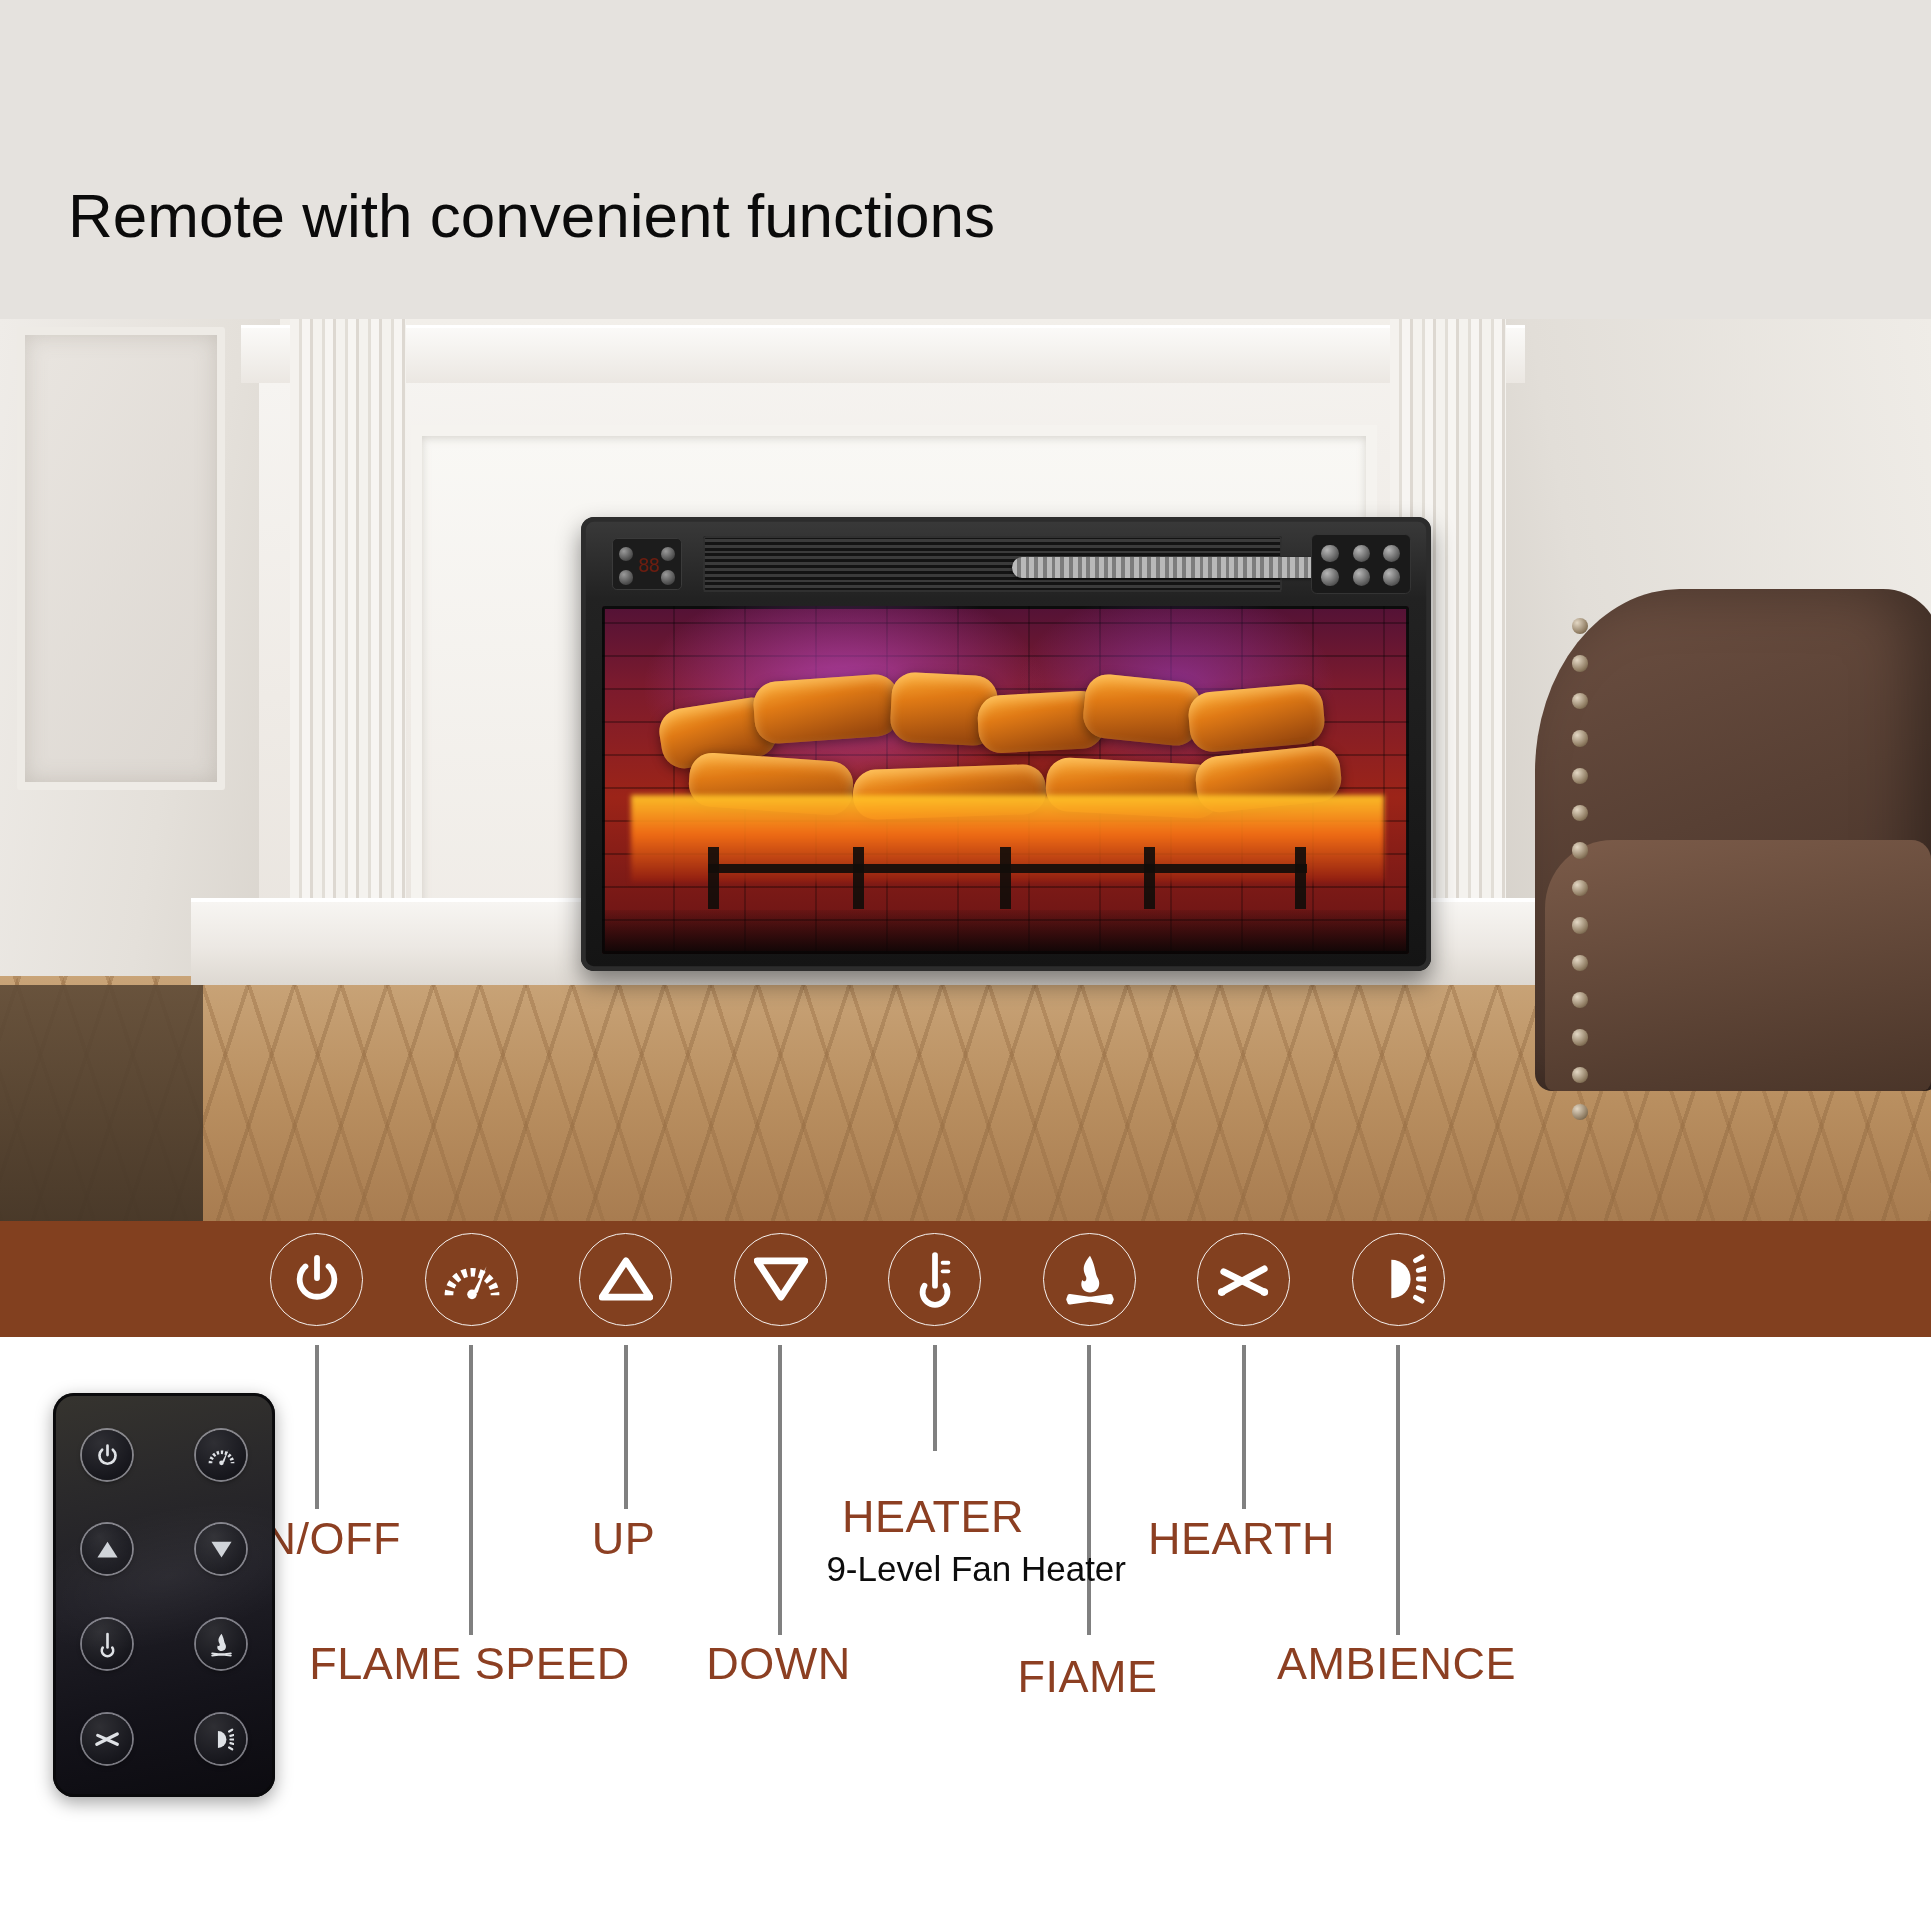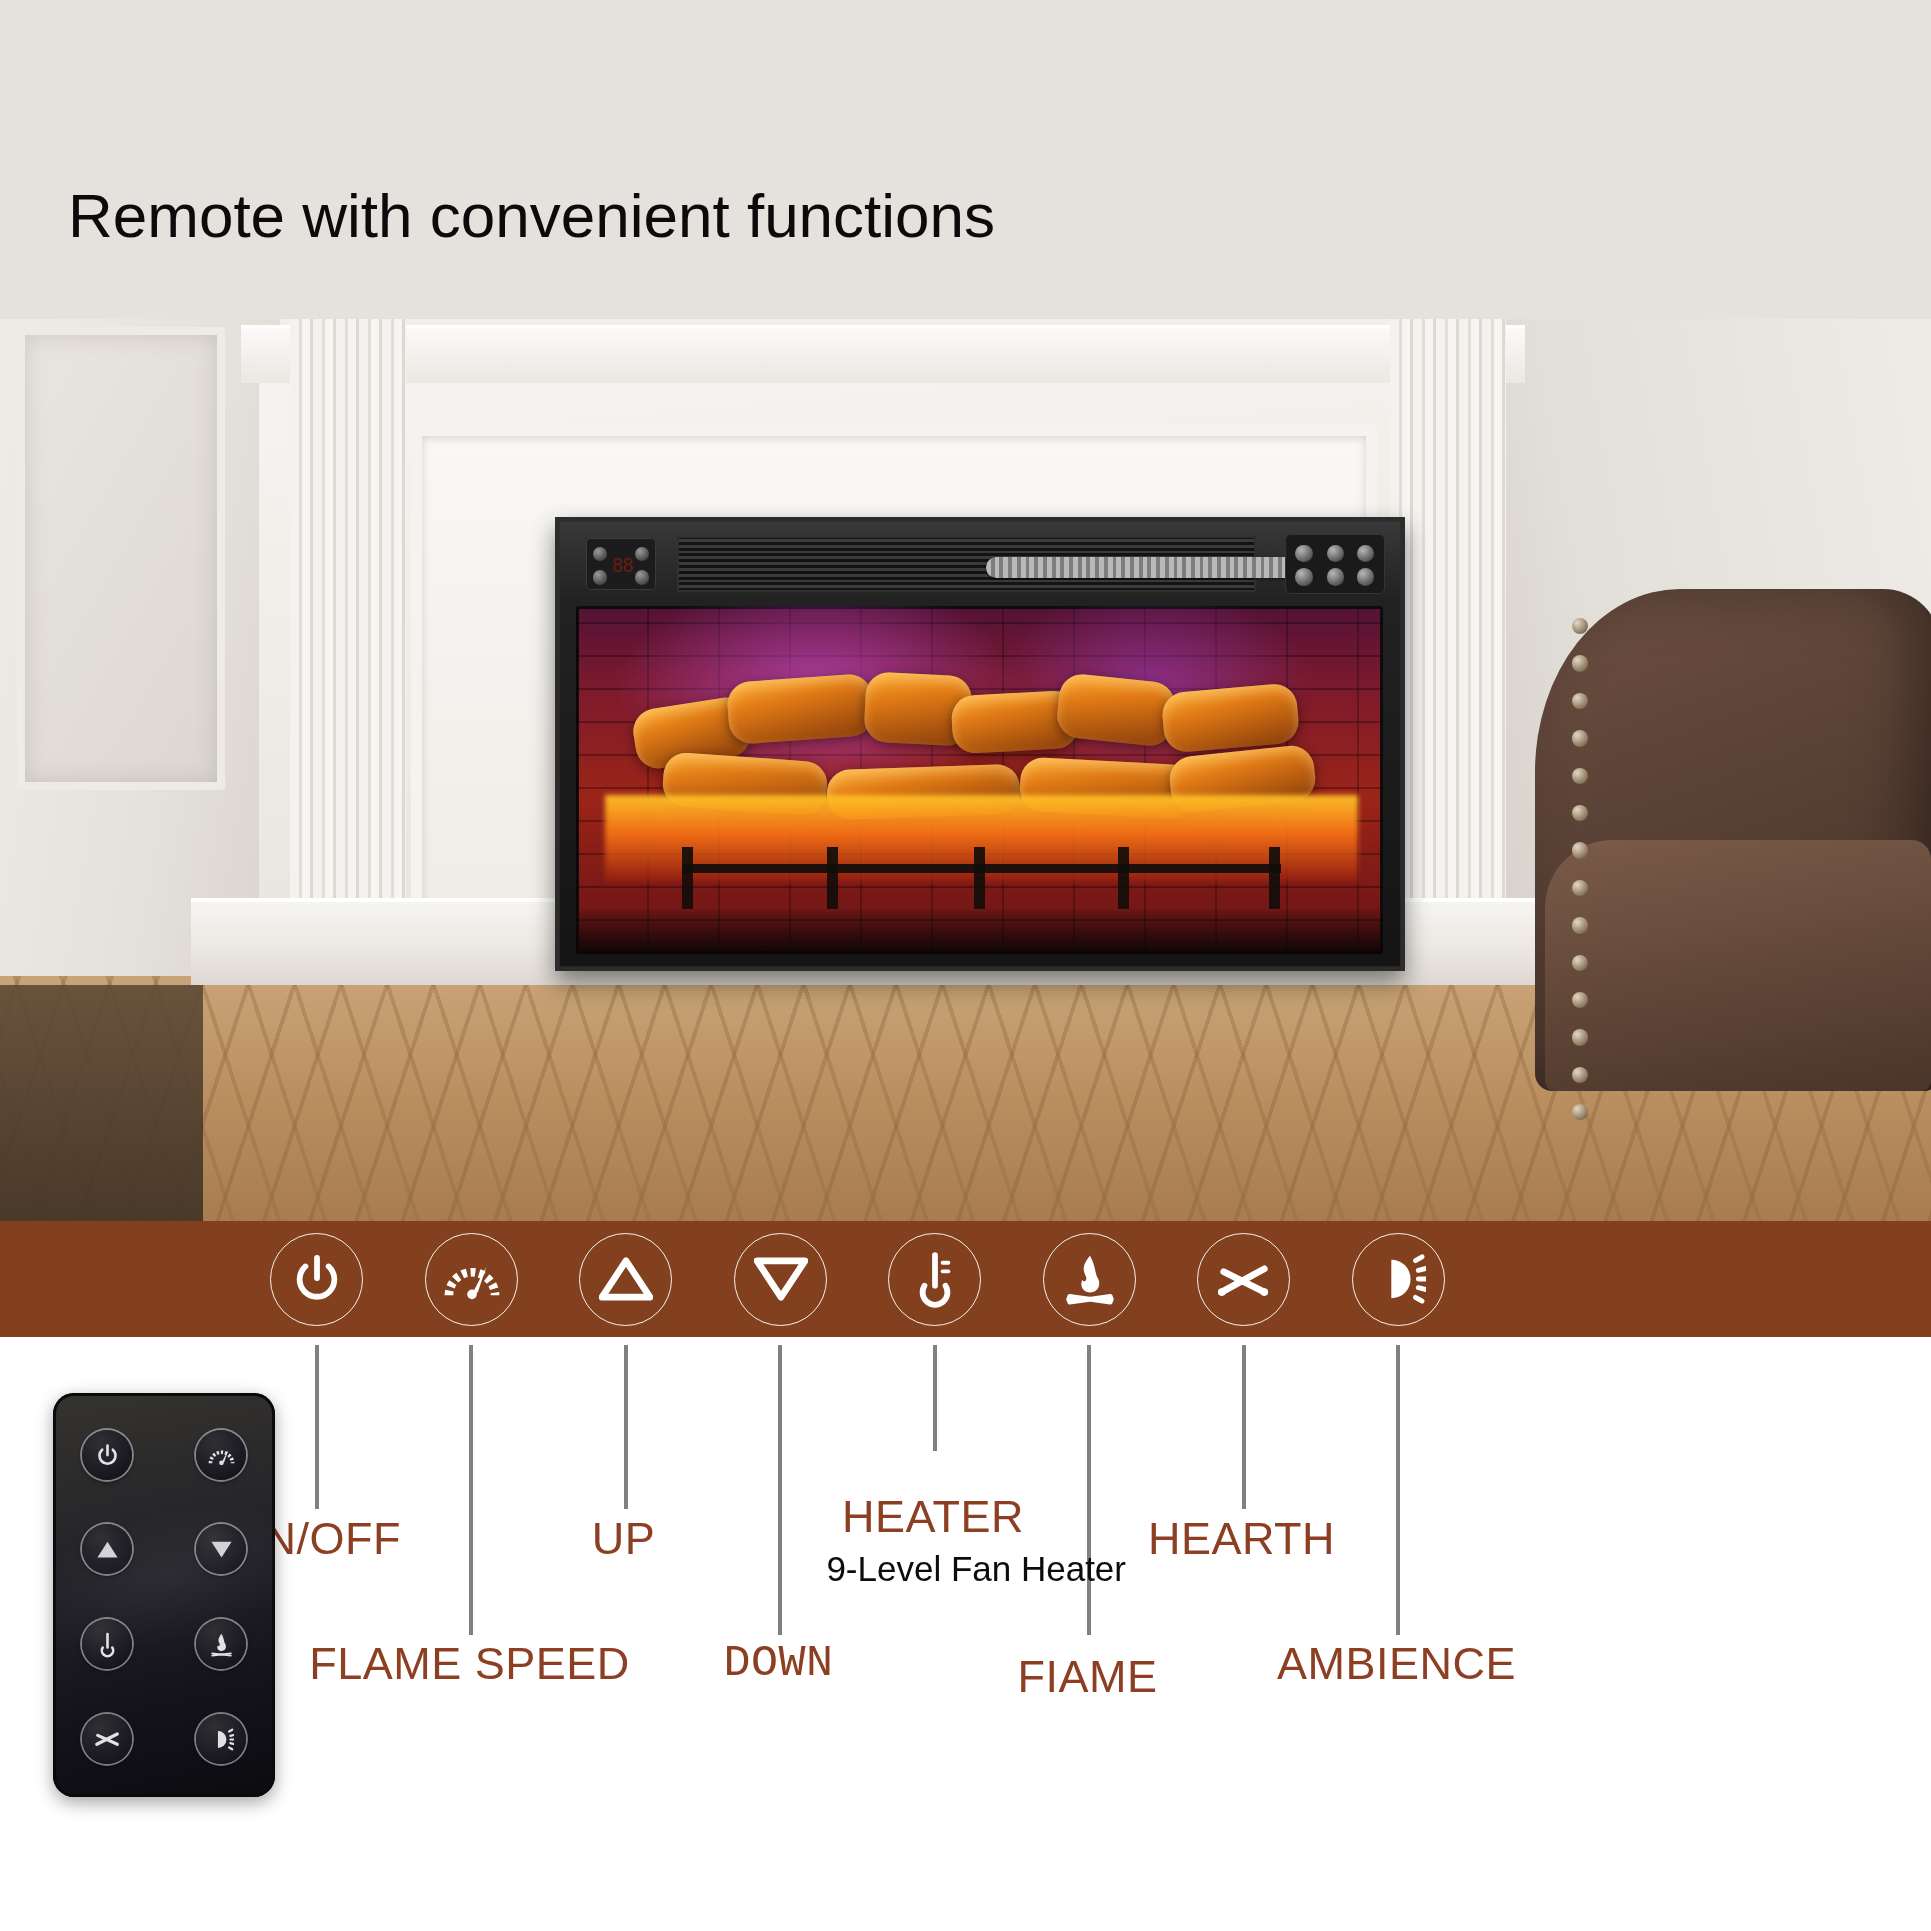--- a/index.html
+++ b/index.html
@@ -131,23 +131,23 @@
   }
   .studs { position: absolute; left: 1572px; top: 299px; width: 25px; height: 454px; }
   .studs i {
     display: block; width: 16.4px; height: 16.4px; margin-bottom: 21px;
     border-radius: 50%;
     background: radial-gradient(circle at 32% 30%, #e3d7c4, #8f7c62 65%, #54452f);
   }
 
   
   .firebox {
-    position: absolute; left: 555px; top: 198px; width: 850px; height: 454px;
+    position: absolute; left: 581px; top: 198px; width: 850px; height: 454px;
     background: linear-gradient(180deg,#3a3a3a 0%, #222222 18%, #141414 100%);
-    border-radius: 1px;
+    border-radius: 13px;
     box-shadow: 0 11.6px 25px rgba(0,0,0,.45), inset 0 0 0 4.8px #2c2c2c;
   }
   .fb-toprow {
     position: absolute; left: 13.5px; top: 15.4px; width: 823px; height: 64px;
   }
   .fb-display {
     position: absolute; left: 17.4px; top: 5.8px; width: 70px; height: 52px;
     background: #1c1c1c; border: 1px solid #3a3a3a; border-radius: 4.8px;
   }
   .fb-seg {
@@ -501,21 +501,21 @@
 
     <div class="label" style="left:740px; top:154px; width:386px;">
       <span>HEATER</span>
       <span class="sub">9-Level Fan Heater</span>
     </div>
 
     <div class="label" style="left:1058px; top:176px; width:367px;">HEARTH</div>
 
     <div class="label" style="left:286px; top:301px; width:367px;">FLAME SPEED</div>
 
-    <div class="label" style="left:595px; top:301px; width:367px;font-family:Liberation Mono, monospace;">DOWN</div>
+    <div class="label" style="left:595px; top:301px; width:367px;">DOWN</div>
 
     <div class="label" style="left:904px; top:314px; width:367px;">FIAME</div>
 
     <div class="label" style="left:1213px; top:301px; width:367px;">AMBIENCE</div>
   </div>
 
   <div class="remote">
 
     <div class="r-btn" style="left:29px;  top:37px;">
       <svg width="25" height="25" viewBox="0 0 56 56" fill="none" stroke="#dfe2e6" stroke-width="6" stroke-linecap="round">

